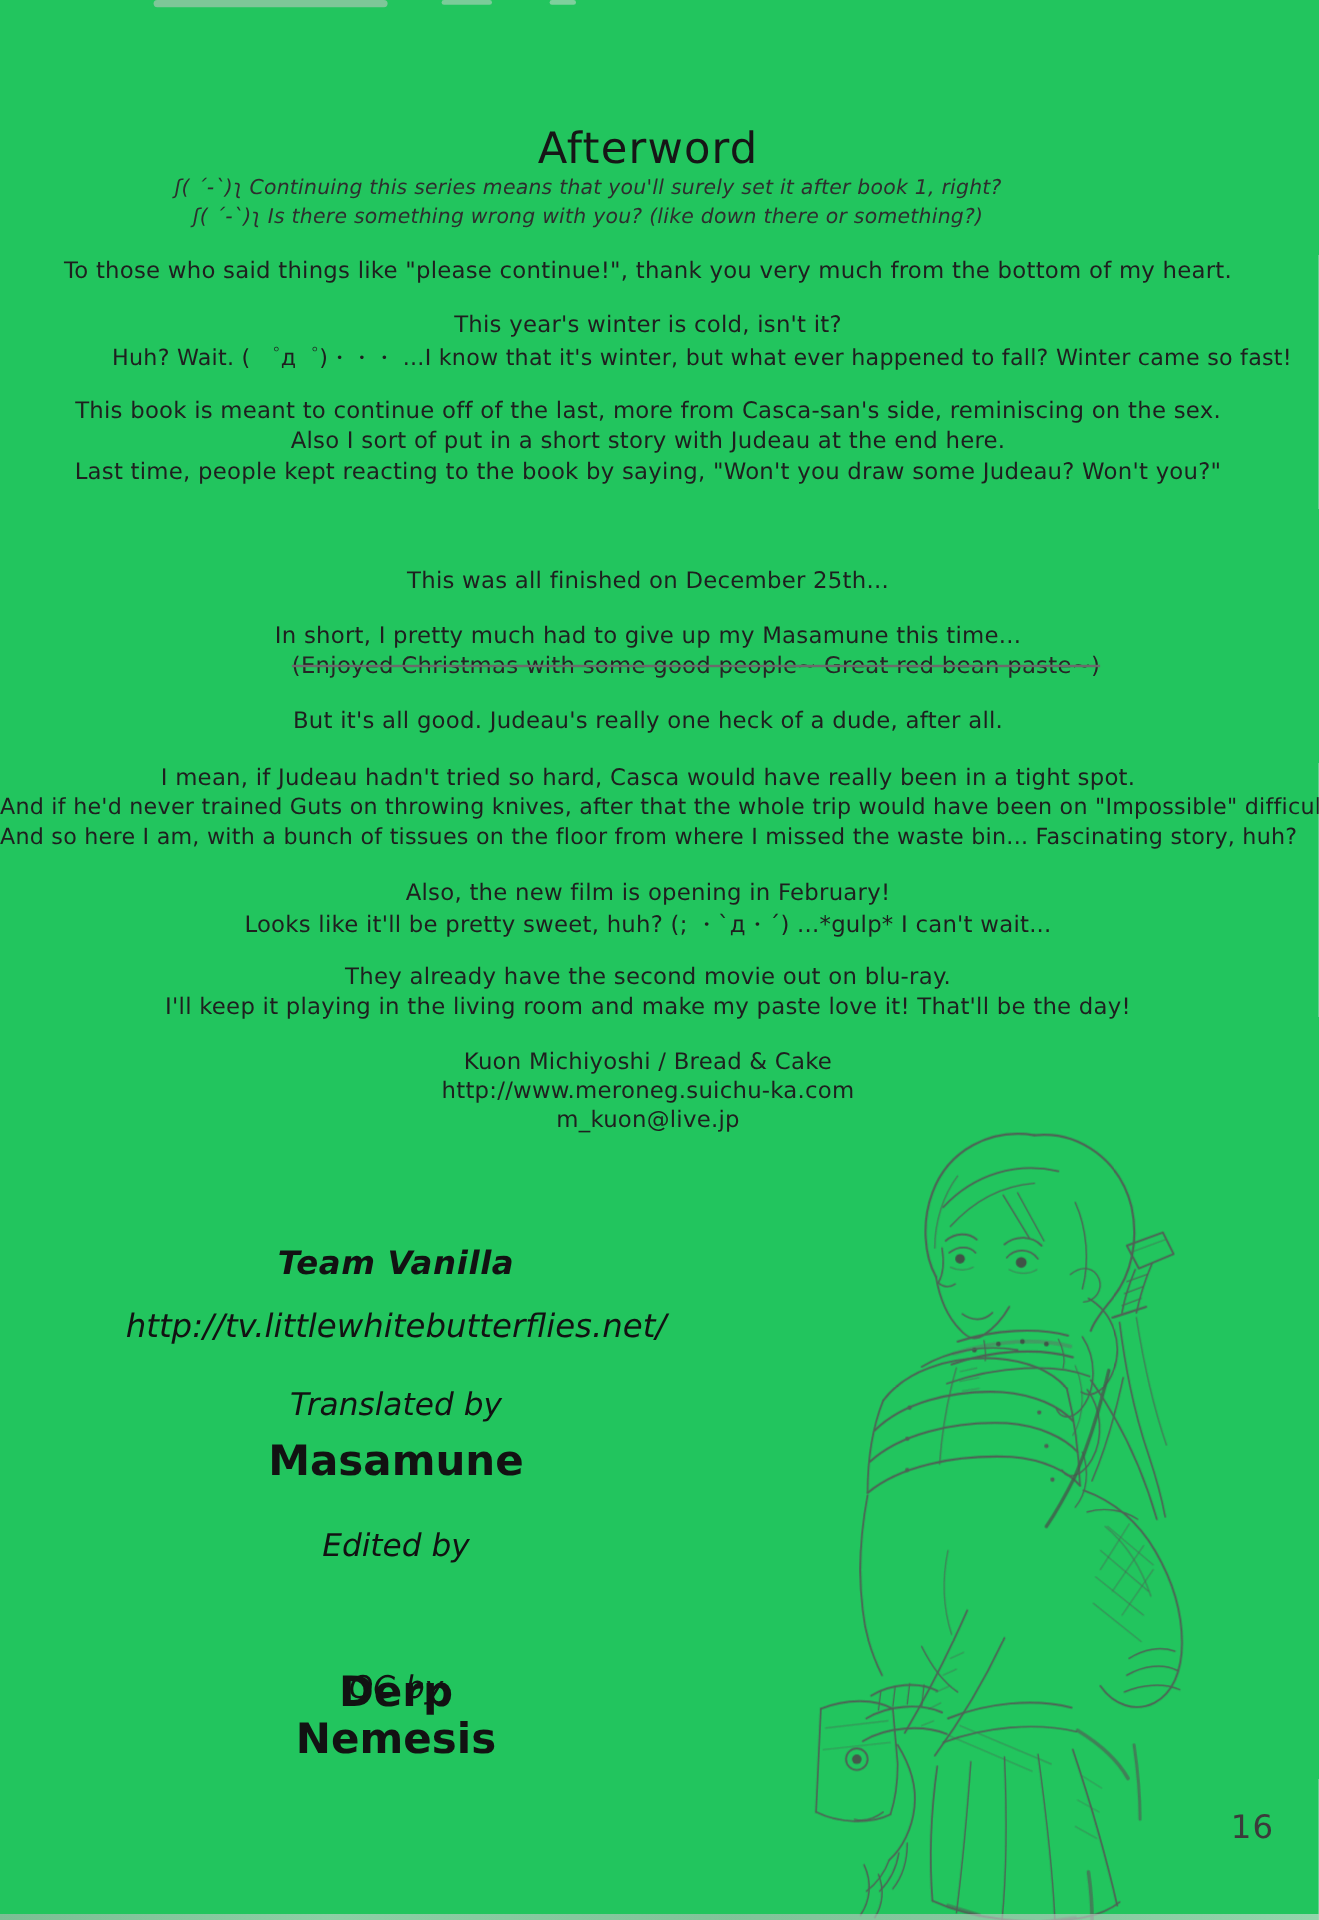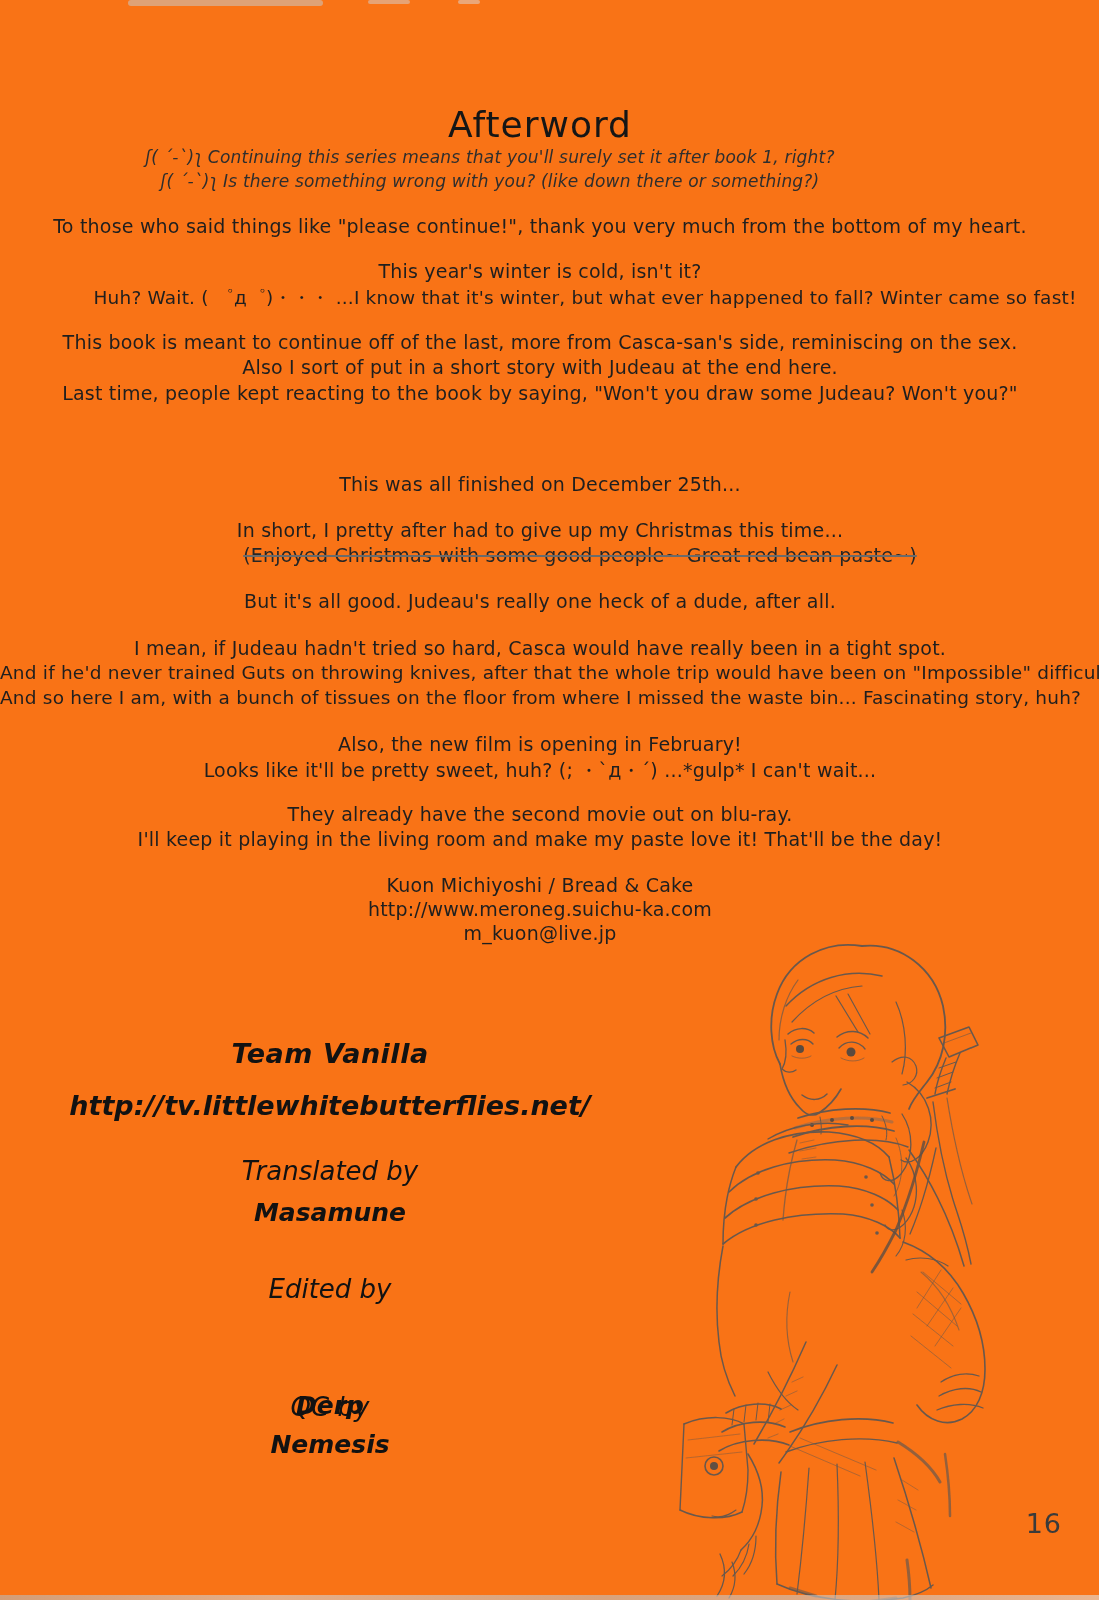--- a/index.html
+++ b/index.html
@@ -1,41 +1,41 @@
 <!DOCTYPE html>
 <html><head>
 <meta charset="utf-8">
 <style>
   html,body{margin:0;padding:0;background:#e8e8e8;}
   #page{
     position:relative;
     width:1099px;height:1600px;
-    background:#f97316;
+    background:#22c55e;
     overflow:hidden;
     font-family:"DejaVu Sans", sans-serif;
     color:#1f1f1f;
   }
   .line{
     position:absolute;left:0;width:1080px;
     text-align:center;white-space:nowrap;
     font-size:19px;letter-spacing:.2px;color:#1f1f1f;
   }
   .title{font-size:36px;letter-spacing:1px;color:#161616;}
   .shrug{font-size:17px;font-style:italic;color:#2e2e2e;transform:translateX(-50px);}
   .wide{font-size:18.5px;}
   .shiftR{transform:translateX(45px);}
   .strike{text-decoration:line-through;text-decoration-color:#6b6b6b;text-decoration-thickness:2px;color:#262626;margin-left:40px;}
   .credit{
     position:absolute;left:20px;width:620px;
     text-align:center;white-space:nowrap;color:#121212;
   }
   .credit-label{font-size:26px;font-style:italic;}
-  .credit-name{font-size:25px;font-weight:bold;font-style:italic;}
+  .credit-name{font-size:35px;font-weight:bold;}
   .team-name{font-size:27px;font-weight:bold;font-style:italic;letter-spacing:.5px;}
-  .team-url{font-size:27px;font-weight:bold;font-style:italic;}
+  .team-url{font-size:27px;font-weight:normal;font-style:italic;}
   .pagenum{
     position:absolute;left:0;top:1508px;width:1062px;
     text-align:right;font-size:27px;color:#3b3b3b;letter-spacing:1px;
   }
   .smudge{position:absolute;border-radius:3px;}
   #smudge1{left:128px;top:0;width:195px;height:6px;background:#c9c9c9;opacity:.55;}
   #smudge2{left:368px;top:0;width:42px;height:4px;background:#d4d4d4;opacity:.5;}
   #smudge3{left:458px;top:0;width:22px;height:4px;background:#dcdcdc;opacity:.5;}
   #bottom-edge{
     position:absolute;left:0;top:1595px;width:1099px;height:5px;opacity:.6;
@@ -61,21 +61,21 @@
   <div class="line" style="top:260px">This year's winter is cold, isn't it?</div>
   <div class="line wide shiftR" style="top:285px">Huh? Wait.  ( ゜д゜)・・・ ...I know that it's winter, but what ever happened to fall? Winter came so fast!</div>
 
   <div class="line" style="top:331px">This book is meant to continue off of the last, more from Casca-san's side, reminiscing on the sex.</div>
   <div class="line" style="top:356px">Also I sort of put in a short story with Judeau at the end here.</div>
   <div class="line" style="top:382px">Last time, people kept reacting to the book by saying, "Won't you draw some Judeau?  Won't you?"</div>
 
 
   <div class="line" style="top:473px">This was all finished on December 25th...</div>
 
-  <div class="line" style="top:519px">In short, I pretty after had to give up my Christmas this time...</div>
+  <div class="line" style="top:519px">In short, I pretty much had to give up my Masamune this time...</div>
   <div class="line strike" style="top:544px">(Enjoyed Christmas with some good people~ Great red bean paste~)</div>
 
   <div class="line" style="top:590px">But it's all good. Judeau's really one heck of a dude, after all.</div>
 
   <div class="line" style="top:637px">I mean, if Judeau hadn't tried so hard, Casca would have really been in a tight spot.</div>
   <div class="line wide" style="top:662px">And if he'd never trained Guts on throwing knives, after that the whole trip would have been on "Impossible" difficulty.</div>
   <div class="line wide" style="top:687px">And so here I am, with a bunch of tissues on the floor from where I missed the waste bin... Fascinating story, huh?</div>
 
   <div class="line" style="top:733px">Also, the new film is opening in February!</div>
   <div class="line" style="top:758px">Looks like it'll be pretty sweet, huh?  (; ・`д・´) ...*gulp* I can't wait...</div>

